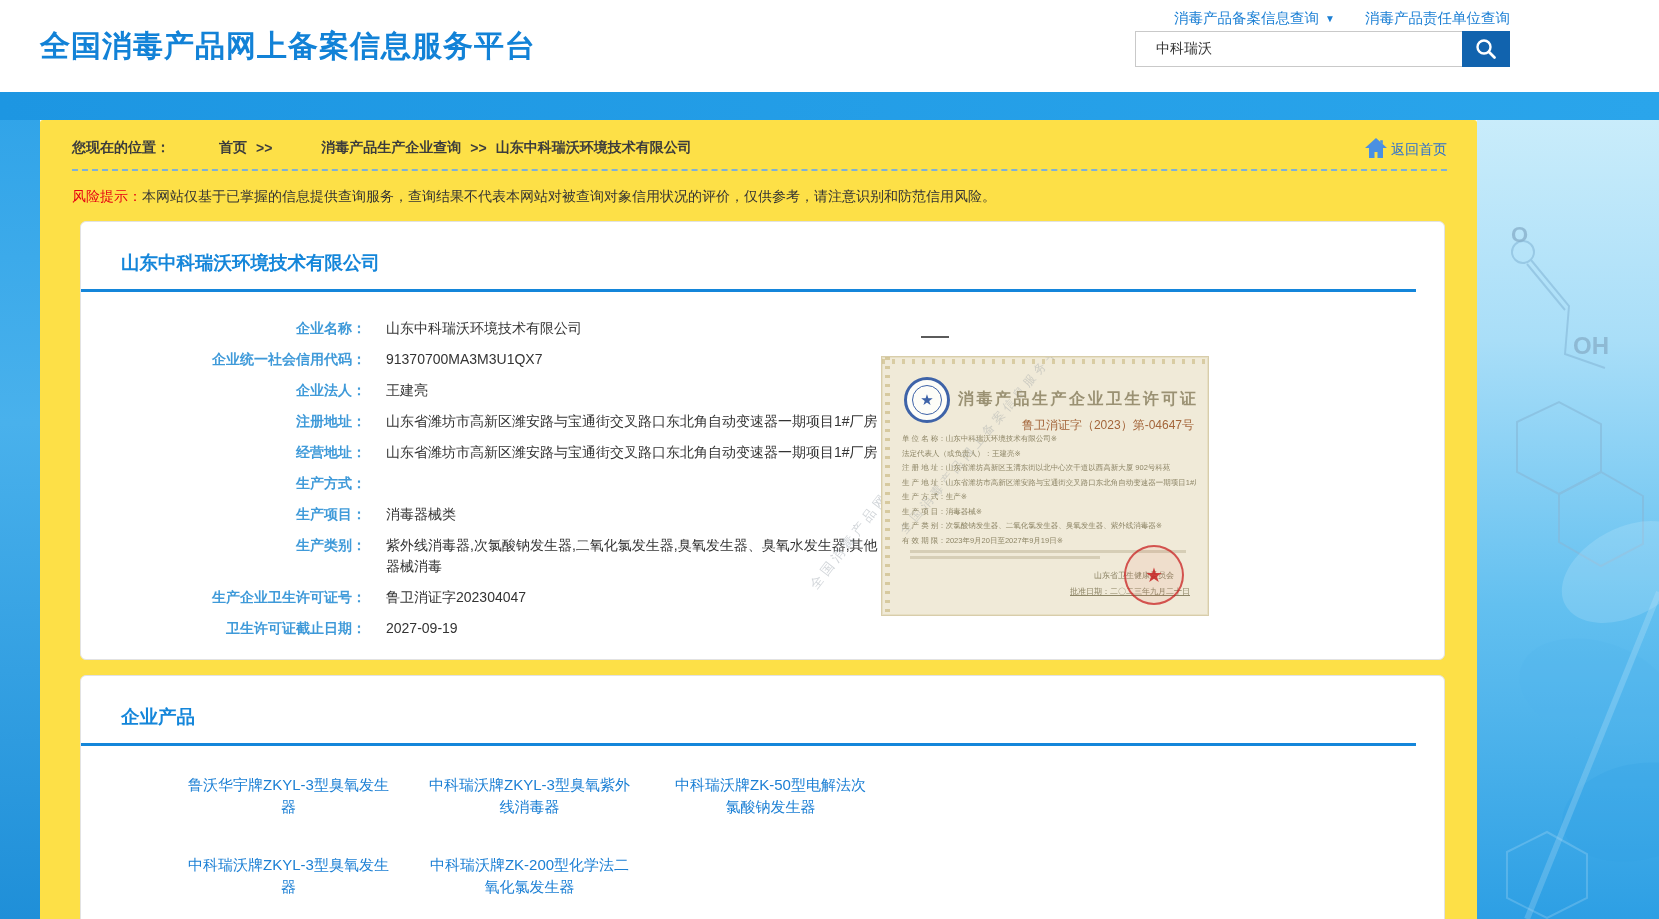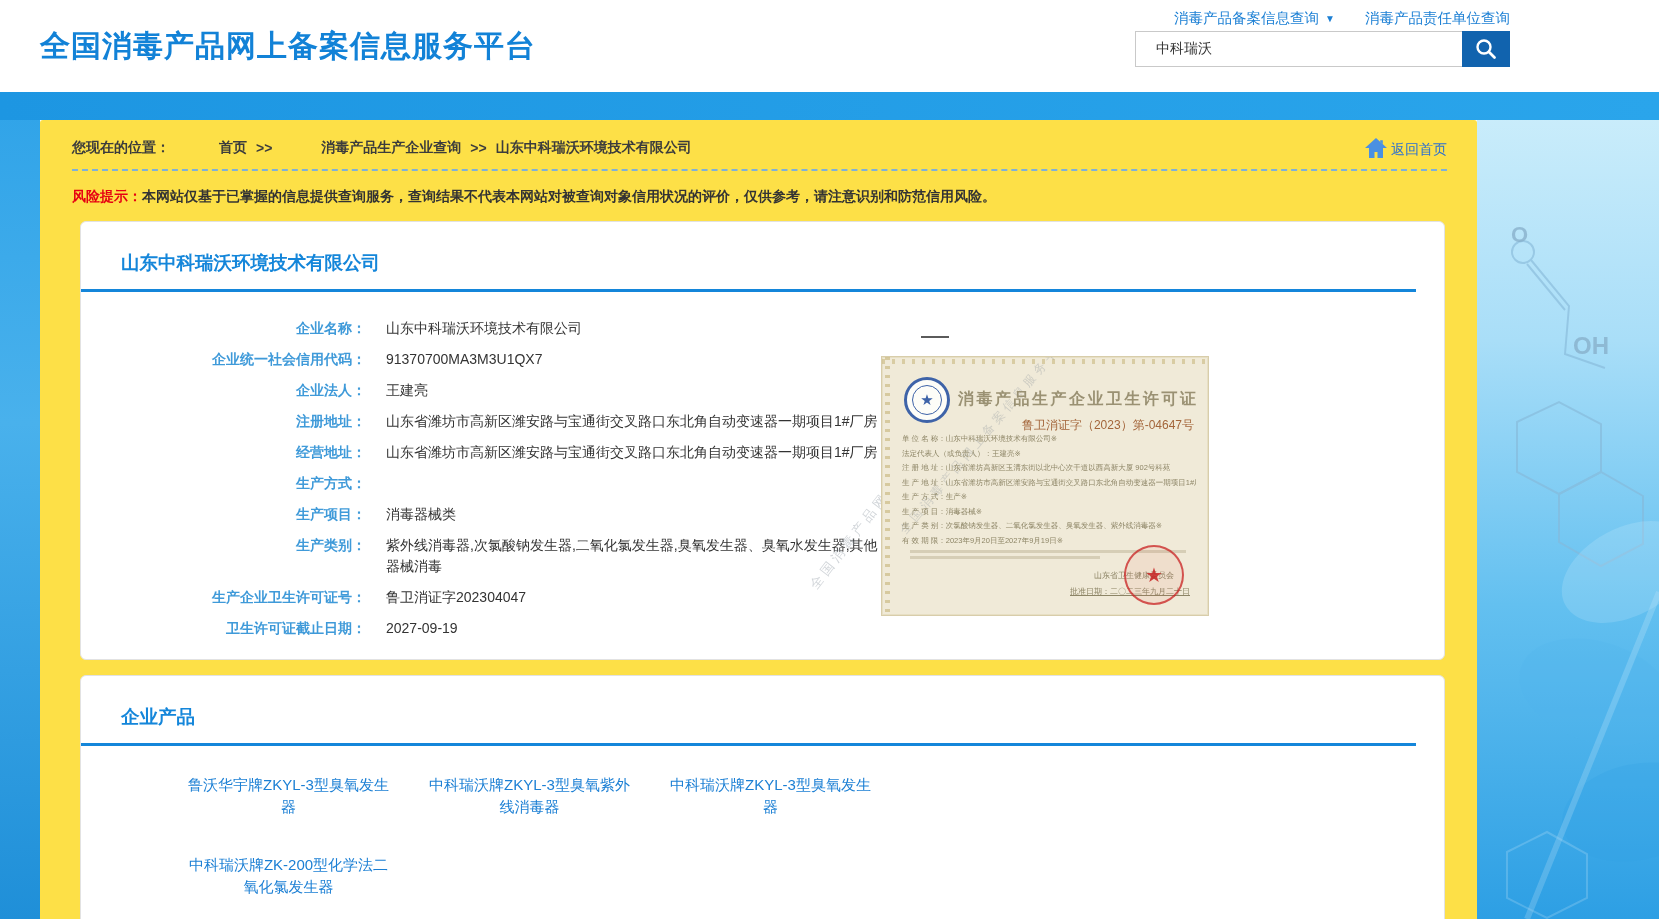--- a/index.html
+++ b/index.html
@@ -21,21 +21,21 @@
   .search-btn{width:48px;height:36px;background:#1163ae;border:none;display:flex;
     align-items:center;justify-content:center;cursor:pointer;padding:0;}
   .panel{position:absolute;left:40px;top:120px;width:1437px;height:799px;background:#fde047;
     z-index:2;overflow:hidden;border-radius:3px 3px 0 0;}
   .breadcrumb-row{margin:12px 30px 0 32px;height:32px;display:flex;
     justify-content:space-between;align-items:center;}
   .crumbs{display:flex;gap:9px;font-size:14px;font-weight:bold;color:#3c3c3c;align-items:center;}
   .crumb-link{cursor:pointer;color:#3c3c3c;margin-left:40px;}
   .back-home{display:flex;align-items:flex-end;gap:3px;color:#2a6fd2;font-size:14px;cursor:pointer;}
   .dashed-sep{margin:5px 30px 0 32px;border-top:2px dashed #7fb0d9;}
-  .risk-row{margin:16px 30px 0 32px;font-size:14px;color:#333;line-height:19px;font-weight:bold;}
+  .risk-row{margin:16px 30px 0 32px;font-size:14px;color:#333;line-height:19px;}
   .risk-label{color:#e60012;}
   .card{margin:15px 32px 0 40px;border:1px solid #e2e2e2;border-radius:6px;background:#fff;position:relative;}
   .card-company{height:437px;}
   .card-products{height:330px;}
   .card-title{margin:28px 0 0 40px;font-size:18.5px;font-weight:bold;color:#1486da;}
   .card-rule{margin:14px 28px 0 0;height:3px;background:#1486da;}
   .fields{padding:26px 0 0 0;}
   .frow{display:flex;align-items:flex-start;line-height:21px;margin-bottom:10px;}
   .flabel{width:285px;text-align:right;color:#3f9ad9;font-weight:bold;font-size:14px;flex:none;}
   .fvalue{margin-left:20px;width:500px;color:#333;font-size:14px;}
@@ -227,18 +227,19 @@
       </div>
     </div>
   </div>
 
   <div class="card card-products">
     <div class="card-title">企业产品</div>
     <div class="card-rule"></div>
     <div class="prod-grid">
       <div class="prod-link">鲁沃华宇牌ZKYL-3型臭氧发生器</div>
       <div class="prod-link">中科瑞沃牌ZKYL-3型臭氧紫外线消毒器</div>
+      <div class="prod-link">中科瑞沃牌ZK-50型电解法次氯酸钠发生器</div>
       <div class="prod-link">中科瑞沃牌ZKYL-3型臭氧发生器</div>
       <div class="prod-link">中科瑞沃牌ZK-200型化学法二氧化氯发生器</div>
     </div>
   </div>
 
 </div>
 
 </body></html>

